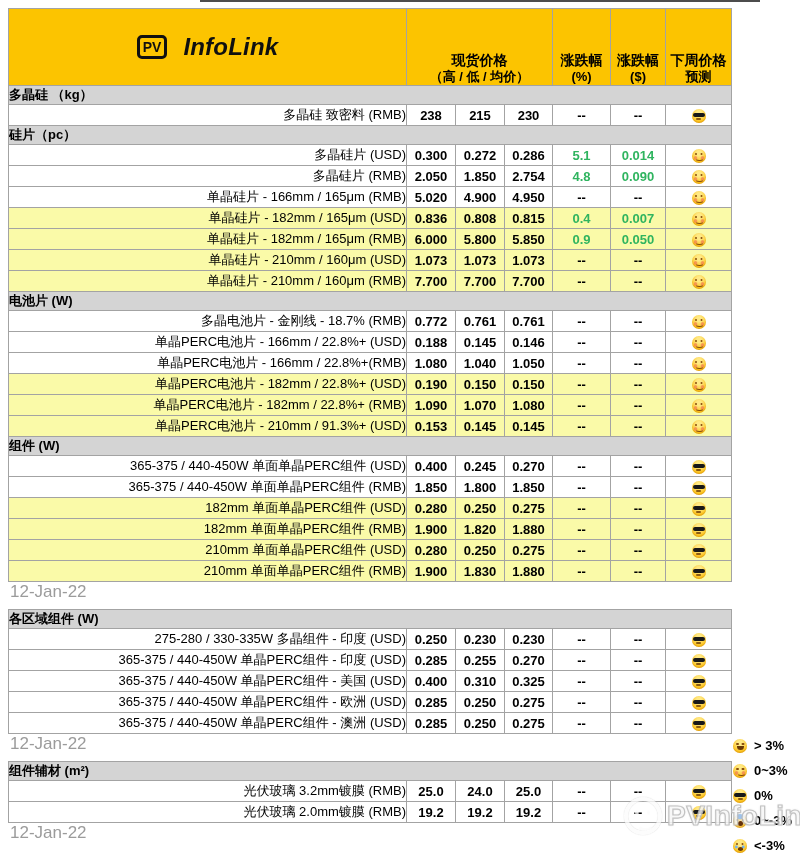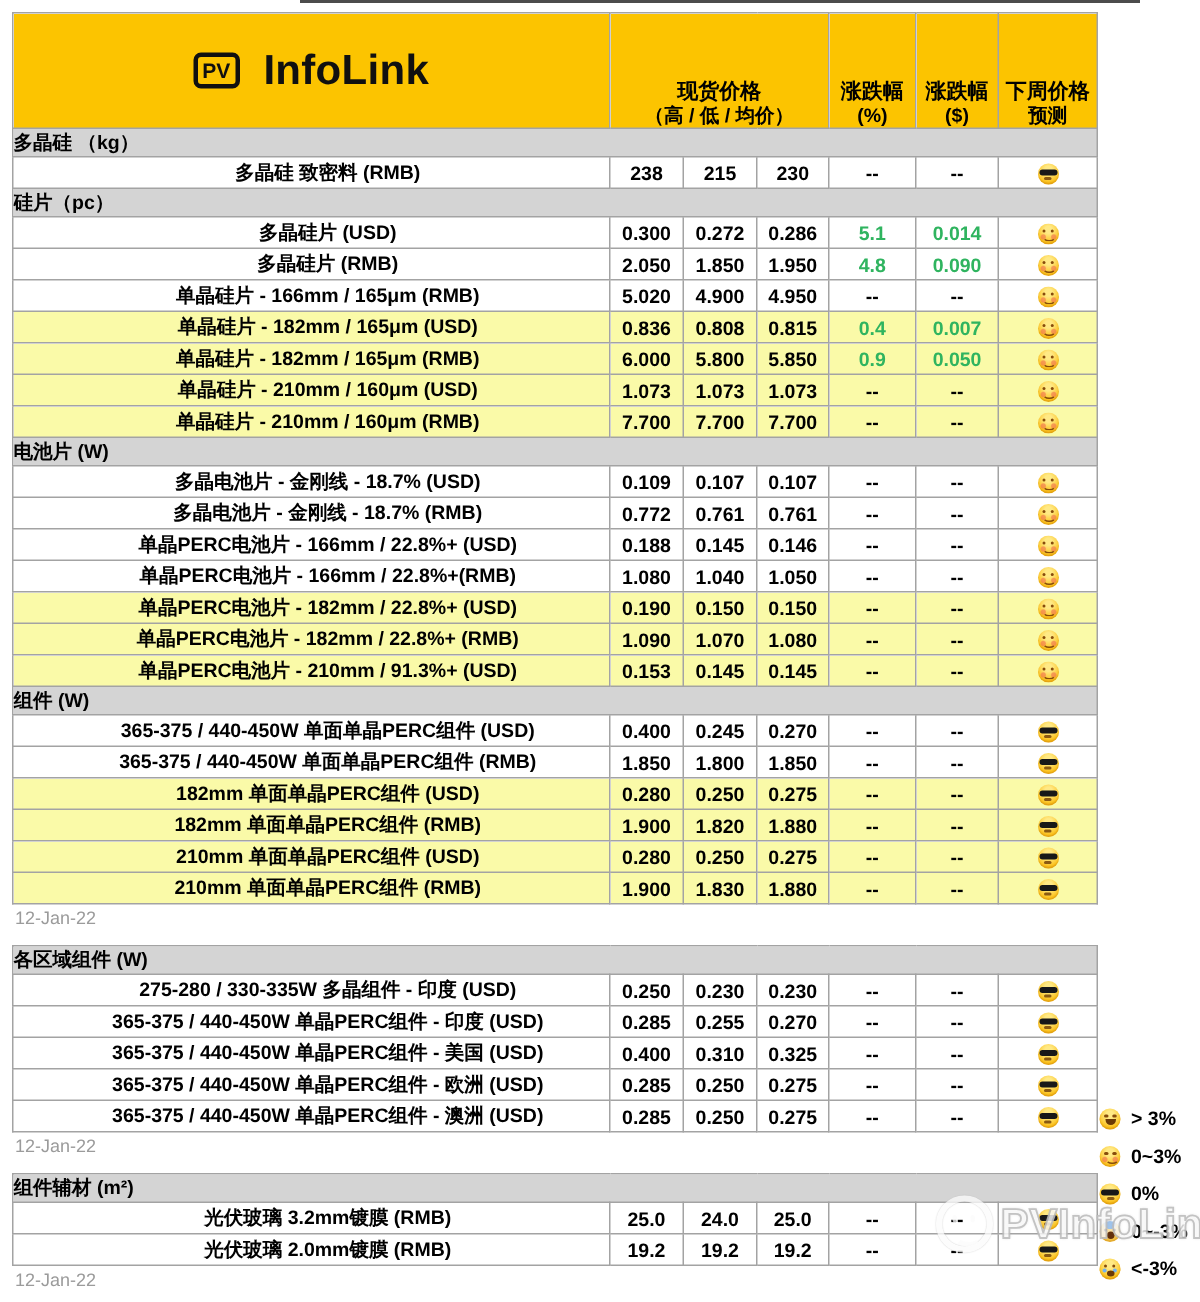--- a/index.html
+++ b/index.html
@@ -12,32 +12,32 @@
 
   table.price-table { border-collapse:collapse; table-layout:fixed; width:723px; border:1px solid var(--outer-border); }
   table.price-table td { border:1px solid var(--border); font-size:13px; color:#000; overflow:hidden; white-space:nowrap; }
 
   tr.head td { background:var(--header-bg); text-align:center; vertical-align:middle; height:39px; font-weight:bold; }
   .hline1 { font-size:14px; font-weight:bold; line-height:17px;margin-top:43px; }
   .hline2 { font-size:13px; font-weight:bold; line-height:16px; }
 
   .logo { display:flex; align-items:center; justify-content:center; gap:16px; height:100%; }
   .logo-pv { border:3px solid #101010; border-radius:5px; font-size:14px; font-weight:bold; line-height:1; padding:2px 3px; color:#101010; background:transparent; }
-  .logo-text { font-size:28px; font-weight:bold; color:#101010; letter-spacing:.2px; }
+  .logo-text { font-size:24px; font-weight:bold; color:#101010; letter-spacing:.2px;font-style:italic; }
 
   tr.section td { background:var(--section-bg); height:18px; font-weight:bold; font-size:13px; }
 
   tr.row td { height:21px; background:#ffffff; }
   tr.row.hl td { background:var(--highlight-bg); }
-  td.name { text-align:center; padding-left:22px; font-weight:700; }
+  td.name { text-align:right; padding-left:22px; font-weight:400; }
   td.val { text-align:center; font-weight:700; }
   td.val.green { color:var(--green); }
   td.emoji-cell { text-align:center; vertical-align:middle; }
 
-  .date { color:var(--date-text); font-size:12px; margin:4px 0 12px 2px; height:11px; line-height:11px; }
+  .date { color:var(--date-text); font-size:17px; margin:4px 0 12px 2px; height:11px; line-height:11px; }
 
   
   .emo { display:inline-block; width:14px; height:14px; border-radius:50%; position:relative; vertical-align:middle;
          background: radial-gradient(circle at 50% 30%, #ffe985 20%, #fcc21c 70%, #f2a91c);
          box-shadow: inset 0 -1px 1px rgba(190,120,0,.4); }
   .emo::before, .emo::after { content:""; position:absolute; }
 
   .emo-grin::before { left:3px; top:4px; width:2.5px; height:2.5px; border-radius:50%; background:#874c0b; box-shadow:5.5px 0 0 #874c0b; }
   .emo-grin::after { left:3.5px; top:7.5px; width:7px; height:4px; background:#6b3a05; border-radius:0 0 7px 7px; }
 
@@ -139,21 +139,21 @@
           <td class="val">0.272</td>
           <td class="val">0.286</td>
           <td class="val green">5.1</td>
           <td class="val green">0.014</td>
           <td class="emoji-cell"><span class="emo emo-smile"></span></td>
         </tr>
         <tr class="row">
           <td class="name">多晶硅片 (RMB)</td>
           <td class="val">2.050</td>
           <td class="val">1.850</td>
-          <td class="val">1.950</td>
+          <td class="val">2.754</td>
           <td class="val green">4.8</td>
           <td class="val green">0.090</td>
           <td class="emoji-cell"><span class="emo emo-smile"></span></td>
         </tr>
         <tr class="row">
           <td class="name">单晶硅片 - 166mm / 165μm (RMB)</td>
           <td class="val">5.020</td>
           <td class="val">4.900</td>
           <td class="val">4.950</td>
           <td class="val">--</td>
@@ -191,29 +191,20 @@
           <td class="name">单晶硅片 - 210mm / 160μm (RMB)</td>
           <td class="val">7.700</td>
           <td class="val">7.700</td>
           <td class="val">7.700</td>
           <td class="val">--</td>
           <td class="val">--</td>
           <td class="emoji-cell"><span class="emo emo-smile"></span></td>
         </tr>
         <tr class="section">
           <td colspan="7">电池片 (W)</td>
-        </tr>
-        <tr class="row">
-          <td class="name">多晶电池片 - 金刚线 - 18.7% (USD)</td>
-          <td class="val">0.109</td>
-          <td class="val">0.107</td>
-          <td class="val">0.107</td>
-          <td class="val">--</td>
-          <td class="val">--</td>
-          <td class="emoji-cell"><span class="emo emo-smile"></span></td>
         </tr>
         <tr class="row">
           <td class="name">多晶电池片 - 金刚线 - 18.7% (RMB)</td>
           <td class="val">0.772</td>
           <td class="val">0.761</td>
           <td class="val">0.761</td>
           <td class="val">--</td>
           <td class="val">--</td>
           <td class="emoji-cell"><span class="emo emo-smile"></span></td>
         </tr>

